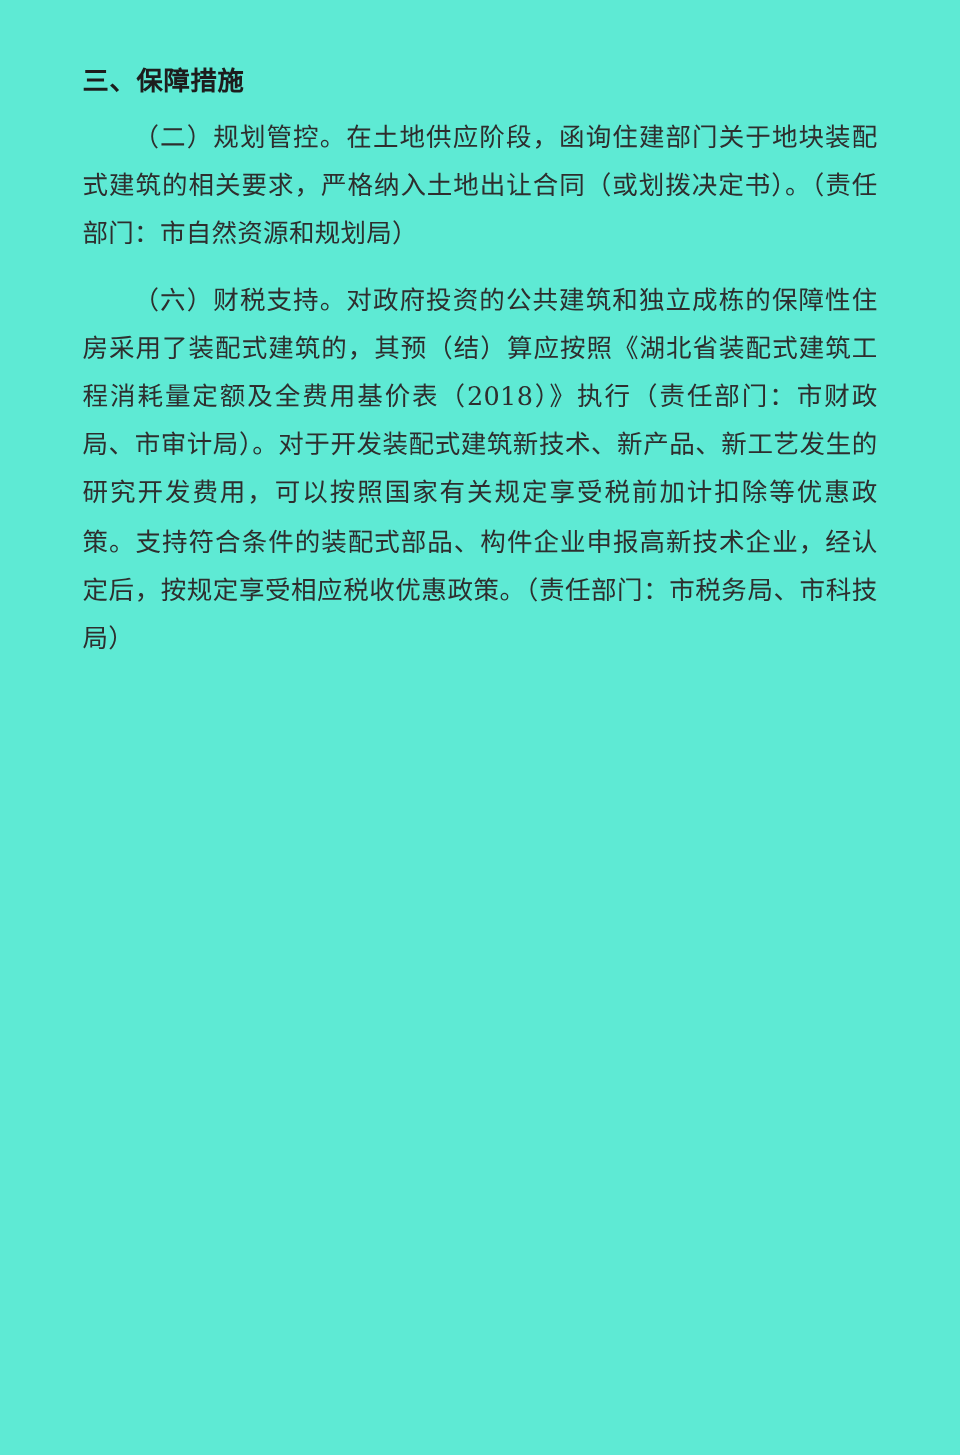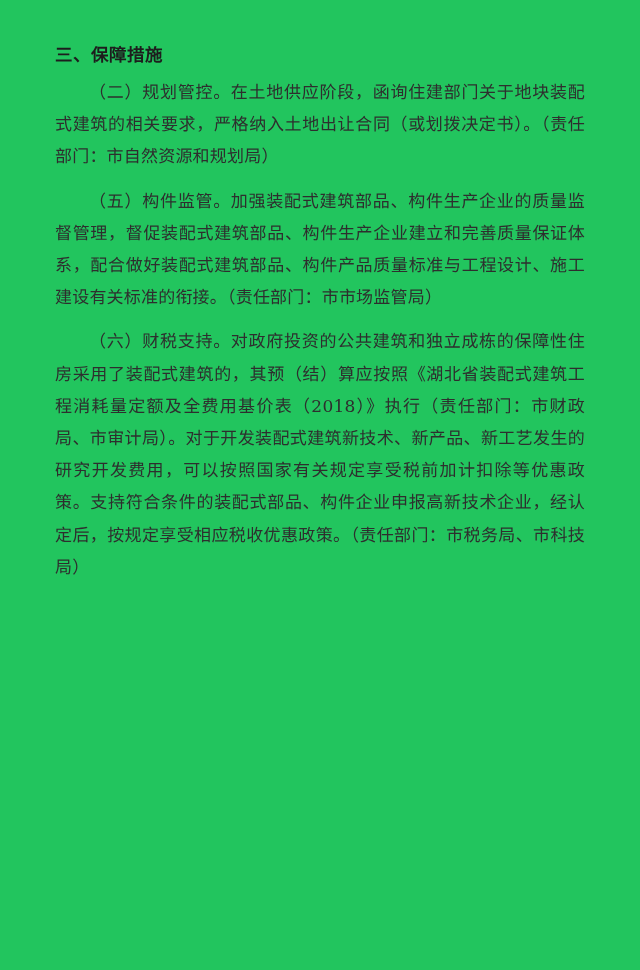--- a/index.html
+++ b/index.html
@@ -14,21 +14,21 @@
     overflow: hidden;
     font-family: "DejaVu Serif", "Liberation Serif", serif;
     color: #2b2b2b;
     -webkit-font-smoothing: antialiased;
   }
 
   .page {
     position: relative;
     width: 640px;
     height: 970px;
-    background: #22c55e;
+    background: #5eead4;
     box-sizing: border-box;
     padding: 40px 55px 0 55px;
   }
 
   .doc-body {
     width: 530px;
   }
 
   .section-heading {
     font-family: "DejaVu Sans", "Liberation Sans", sans-serif;
@@ -65,18 +65,17 @@
 <div class="page">
   <div class="doc-body">
 
     <h2 class="section-heading">三、保障措施</h2>
 
 
     <p class="para">（二）规划管控。在土地供应阶段，函询住建部门关于地块装配式建筑的相关要求，严格纳入土地出让合同（或划拨决定书）。（责任部门：市自然资源和规划局）</p>
 
 
 
-    <p class="para">（五）构件监管。加强装配式建筑部品、构件生产企业的质量监督管理，督促装配式建筑部品、构件生产企业建立和完善质量保证体系，配合做好装配式建筑部品、构件产品质量标准与工程设计、施工建设有关标准的衔接。（责任部门：市市场监管局）</p>
 
     <p class="para">（六）财税支持。对政府投资的公共建筑和独立成栋的保障性住房采用了装配式建筑的，其预（结）算应按照《湖北省装配式建筑工程消耗量定额及全费用基价表（2018）》执行（责任部门：市财政局、市审计局）。对于开发装配式建筑新技术、新产品、新工艺发生的研究开发费用，可以按照国家有关规定享受税前加计扣除等优惠政策。支持符合条件的装配式部品、构件企业申报高新技术企业，经认定后，按规定享受相应税收优惠政策。（责任部门：市税务局、市科技局）</p>
 
   </div>
 </div>
 
 </body></html>

